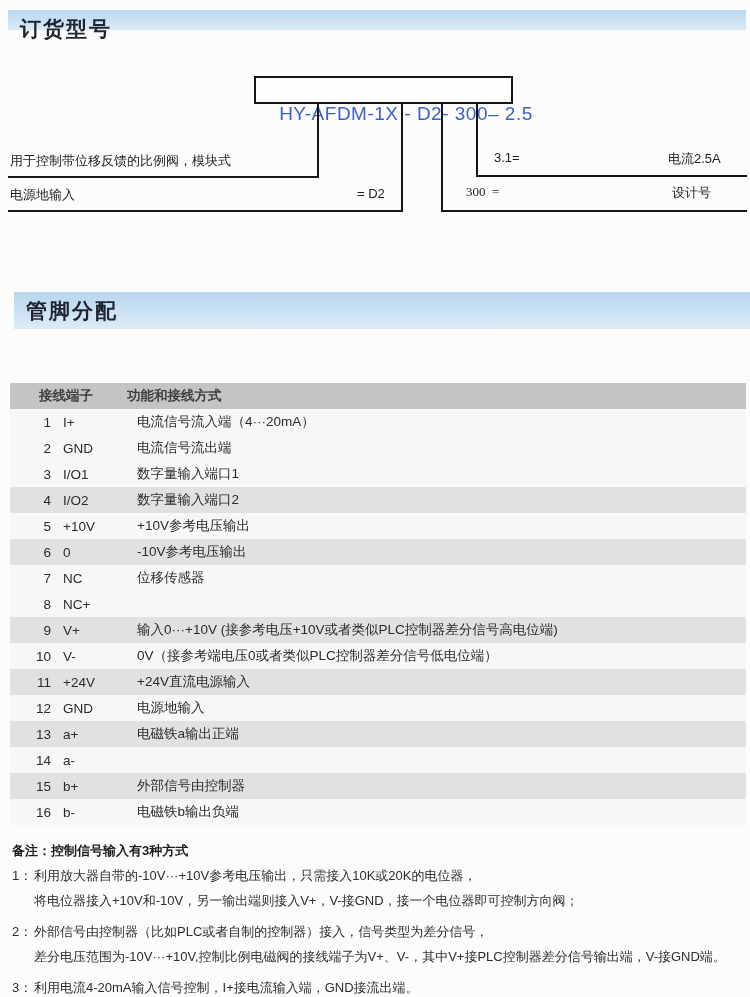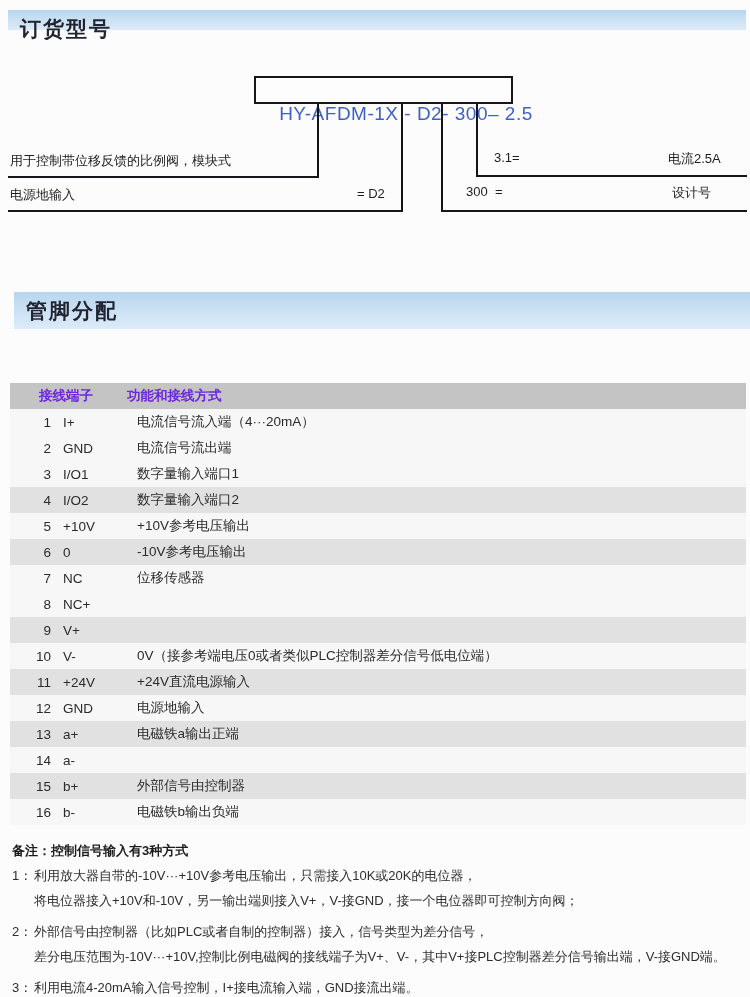--- a/index.html
+++ b/index.html
@@ -24,21 +24,21 @@
     background:#fdfdfd;border:2px solid #15151a;box-sizing:border-box;
     text-align:center;line-height:24px;font-size:19px;color:#4160c4;
     white-space:pre;letter-spacing:0.5px;
   }
   .vline{position:absolute;width:2px;background:#15151a;}
   .hline{position:absolute;height:2px;background:#15151a;}
   .diag-label{position:absolute;font-size:13px;color:#1d1d1d;white-space:pre;}
   
   #pin-table{position:absolute;left:10px;top:383px;width:736px;}
   .t-row{display:flex;height:26px;align-items:center;font-size:13.5px;}
-  .t-head{background:#c4c4c4;font-weight:bold;color:#6d28d9;}
+  .t-head{background:#c4c4c4;font-weight:bold;color:#404040;}
   .t-row .c-num{width:41px;text-align:right;flex:none;}
   .t-row .c-name{width:64px;margin-left:12px;flex:none;}
   .t-row .c-func{margin-left:10px;flex:1;}
   .row-a{background:#f7f7f7;}
   .row-b{background:#e1e1e1;}
   
   #notes{position:absolute;left:12px;top:838px;width:728px;
     font-size:13px;line-height:25px;color:#2e2e2e;}
   #notes .notes-heading{font-weight:bold;color:#1c1c1c;}
   .note-item{position:relative;padding-left:22px;}
@@ -67,21 +67,21 @@
   <div class="hline" style="left:8px;top:210px;width:395px;"></div>
   <div class="hline" style="left:476px;top:175px;width:271px;"></div>
   <div class="hline" style="left:441px;top:210px;width:306px;"></div>
 
   <div class="diag-label" style="left:10px;top:152px;">用于控制带位移反馈的比例阀，模块式</div>
   <div class="diag-label" style="left:10px;top:186px;">电源地输入</div>
   <div class="diag-label" style="left:357px;top:186px;text-align:center;">= D2</div>
 
   <div class="diag-label" style="left:494px;top:150px;">3.1=</div>
   <div class="diag-label" style="left:668px;top:150px;">电流2.5A</div>
-  <div class="diag-label" style="left:466px;top:184px;">300  =</div>
+  <div class="diag-label" style="left:466px;top:184px;font-family:Liberation Serif, serif;">300  =</div>
   <div class="diag-label" style="left:672px;top:184px;">设计号</div>
 
   <div class="section-bar" style="top:292px;height:37px;margin-left:6px;">
     <div class="bar-title">管脚分配</div>
   </div>
 
   <div id="pin-table">
     <div class="t-row t-head">
       <div class="c-num"></div>
       <div class="c-name" style="width:78px;margin-left:-12px;">接线端子</div>
@@ -124,20 +124,21 @@
           <div class="c-func">位移传感器</div>
         </div>
         <div class="t-row row-a">
           <div class="c-num">8</div>
           <div class="c-name">NC+</div>
           <div class="c-func"></div>
         </div>
         <div class="t-row row-b">
           <div class="c-num">9</div>
           <div class="c-name">V+</div>
+          <div class="c-func">输入0···+10V (接参考电压+10V或者类似PLC控制器差分信号高电位端)</div>
         </div>
         <div class="t-row row-a">
           <div class="c-num">10</div>
           <div class="c-name">V-</div>
           <div class="c-func">0V（接参考端电压0或者类似PLC控制器差分信号低电位端）</div>
         </div>
         <div class="t-row row-b">
           <div class="c-num">11</div>
           <div class="c-name">+24V</div>
           <div class="c-func">+24V直流电源输入</div>

